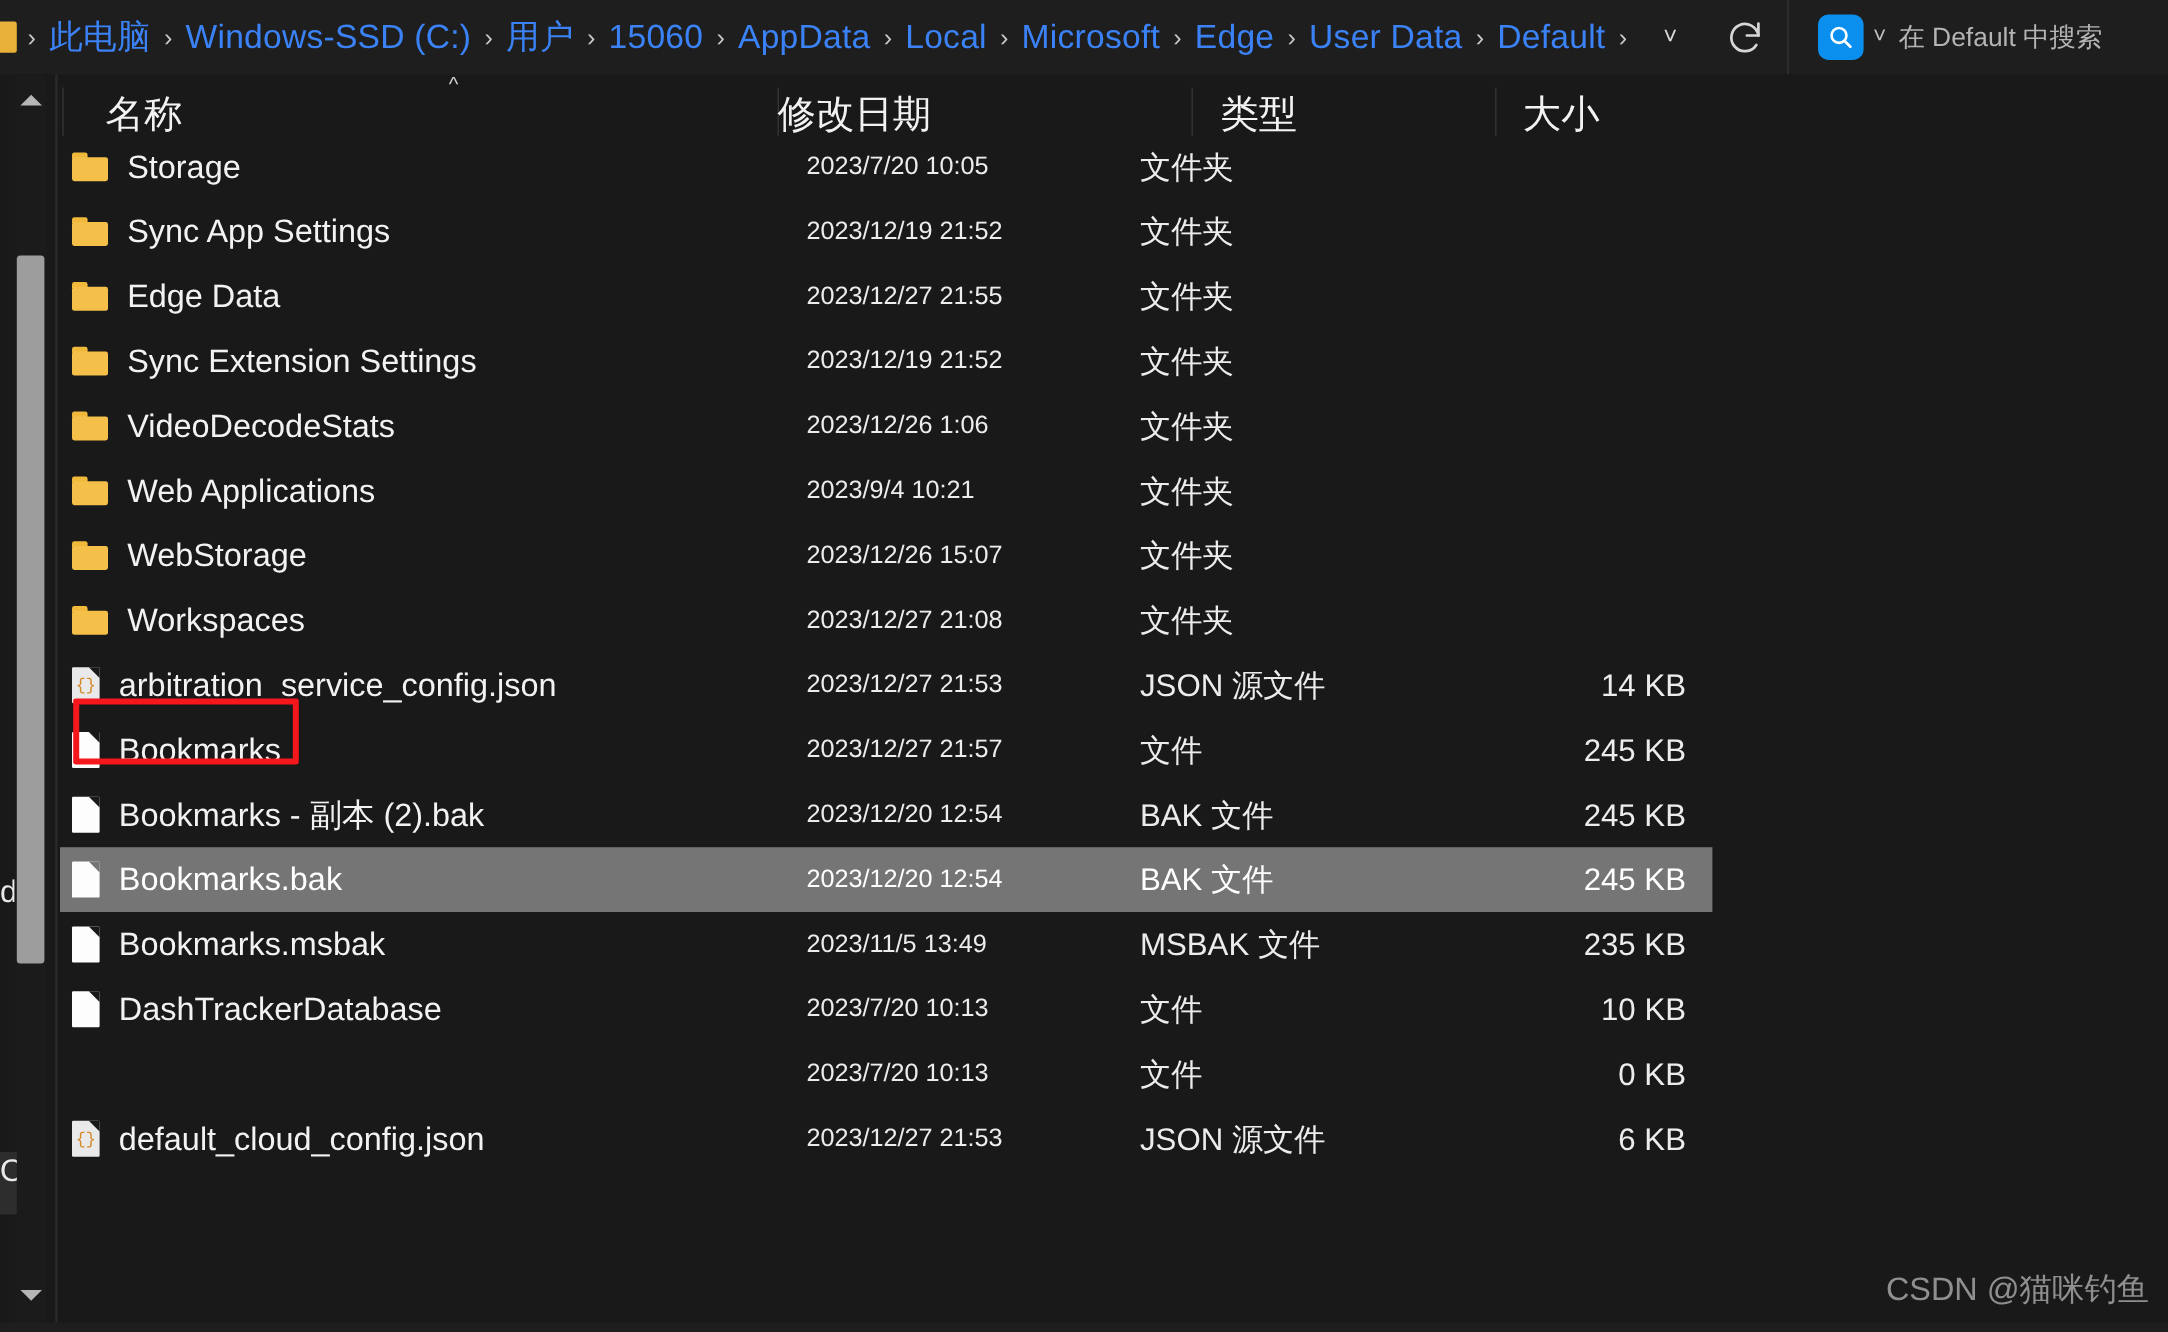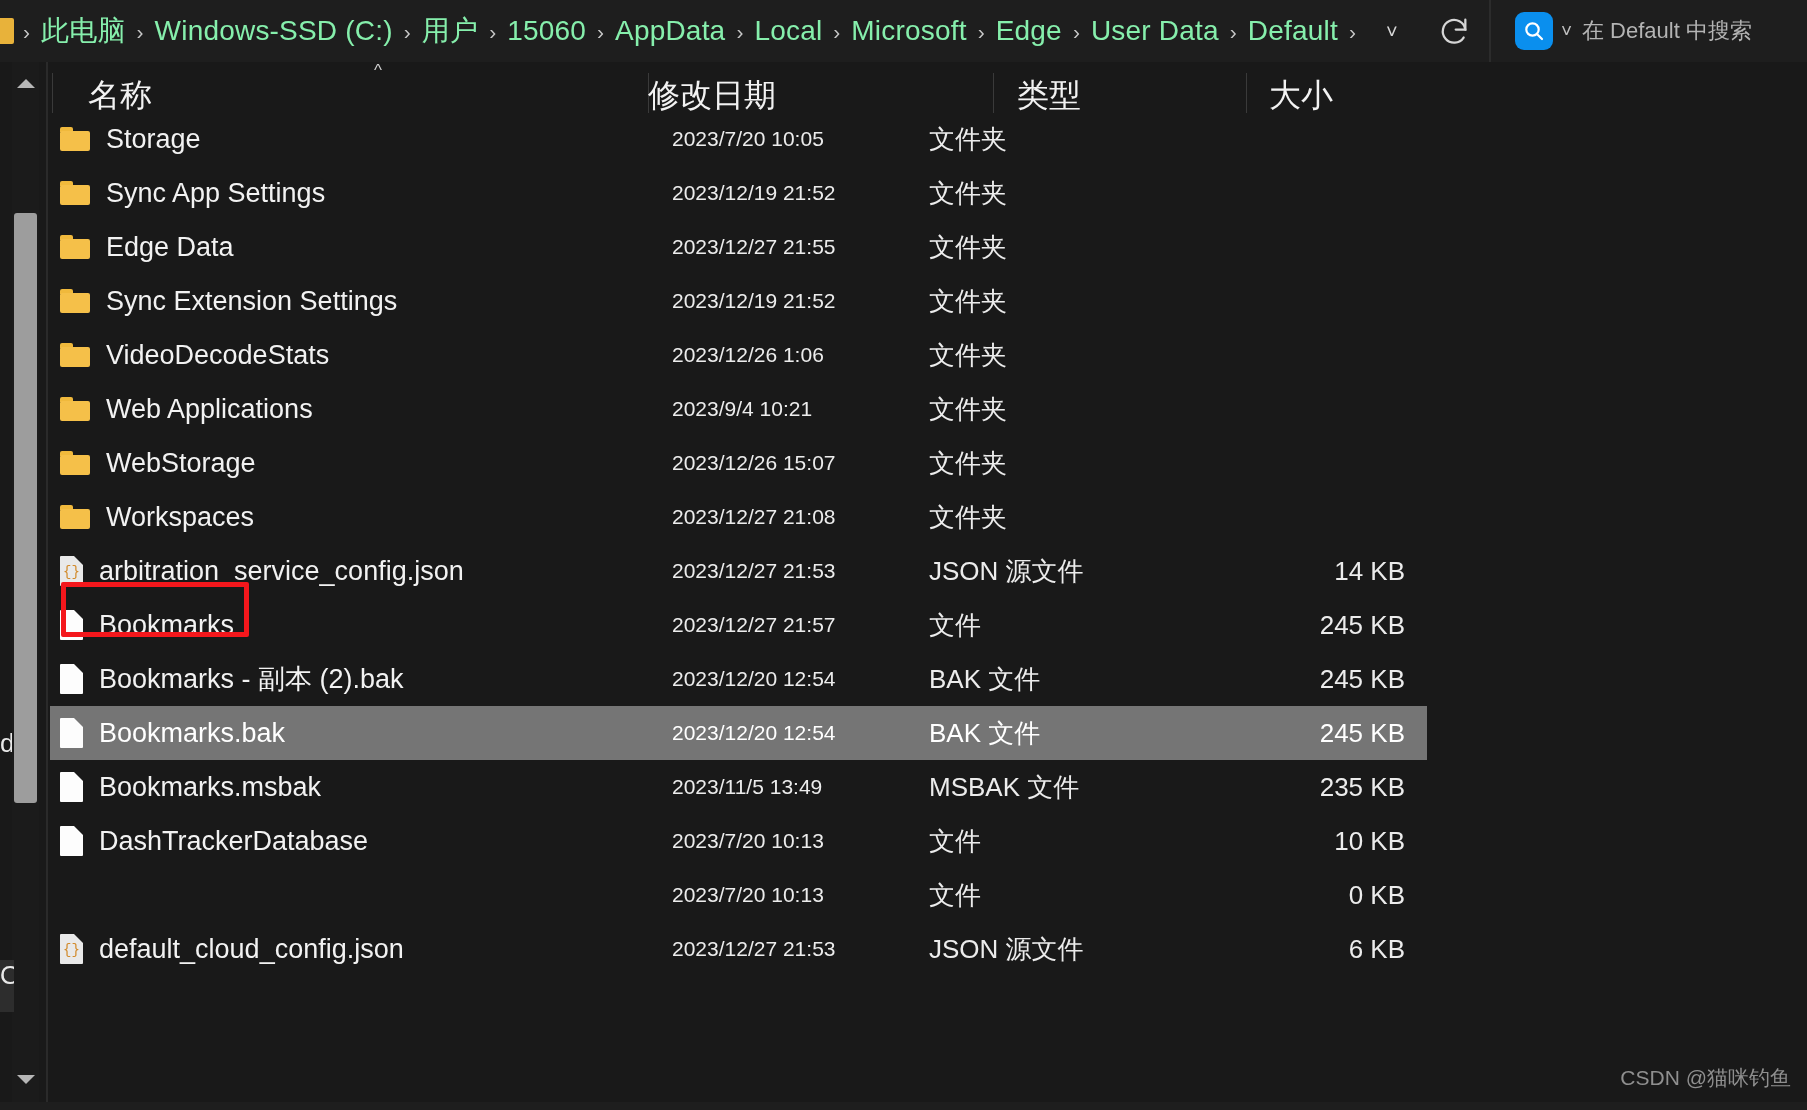--- a/index.html
+++ b/index.html
@@ -19,21 +19,21 @@
   }
   #addr-left {
     flex: 0 0 1455px; height: 62px; display: flex; align-items: center;
     padding-left: 4px; background: #1e1e1e;
   }
   .crumb-chev {
     color: #c8c8c8; font-size: 21px; padding: 0 9px;
     line-height: 1; user-select: none;
   }
   .crumb {
-    font-size: 28px; color: #86efac; white-space: nowrap;
+    font-size: 28px; color: #3b82f6; white-space: nowrap;
     padding: 2px 2px; letter-spacing: 0.2px;
   }
   #crumb-home {
     width: 18px; height: 26px; flex: 0 0 18px;
     background: #e8b23a; border-radius: 2px; margin-left: -8px;
   }
   .addr-spacer { flex: 1 1 auto; }
   .addr-btn {
     color: #d8d8d8; display: flex; align-items: center; justify-content: center;
     height: 62px;
@@ -124,21 +124,21 @@
   .row.selected { background: #757575; width: 1377px; }
   .cell-name {
     position: absolute; left: 10px; display: flex; align-items: center;
     height: 54px; white-space: nowrap;
   }
   .cell-date {
     position: absolute; left: 622px; font-size: 21px; color: #ececec;
     white-space: nowrap; line-height: 54px; height: 54px;
   }
   .cell-type {
-    position: absolute; left: 879px; font-size: 26px; color: #ececec;
+    position: absolute; left: 900px; font-size: 26px; color: #ececec;
     white-space: nowrap; line-height: 54px; height: 54px;
   }
   .cell-size {
     position: absolute; left: 1150px; width: 205px; text-align: right;
     font-size: 26px; color: #ececec; white-space: nowrap;
     line-height: 54px; height: 54px;
   }
   .row.selected .cell-date,
   .row.selected .cell-type,
   .row.selected .cell-size,
@@ -190,21 +190,21 @@
   #annotation-box {
     position: absolute; left: 61px; top: 582px;
     width: 188px; height: 55px;
     border: 5px solid #f4171c; border-radius: 2px;
     pointer-events: none;
   }
 
   
   #watermark {
     position: absolute; right: 16px; bottom: 18px;
-    font-size: 21px; color: #8f8f8f; white-space: nowrap;
+    font-size: 27px; color: #8f8f8f; white-space: nowrap;
   }
   #bottom-strip {
     position: absolute; left: 0; bottom: 0; width: 1807px; height: 8px;
     background: #1e1e1e;
   }
 </style>
 </head>
 <body>
 
 <div id="addressbar">

